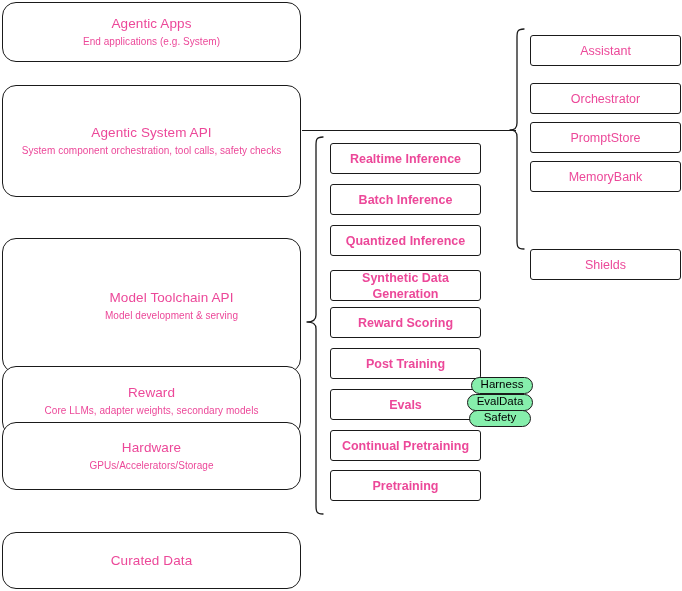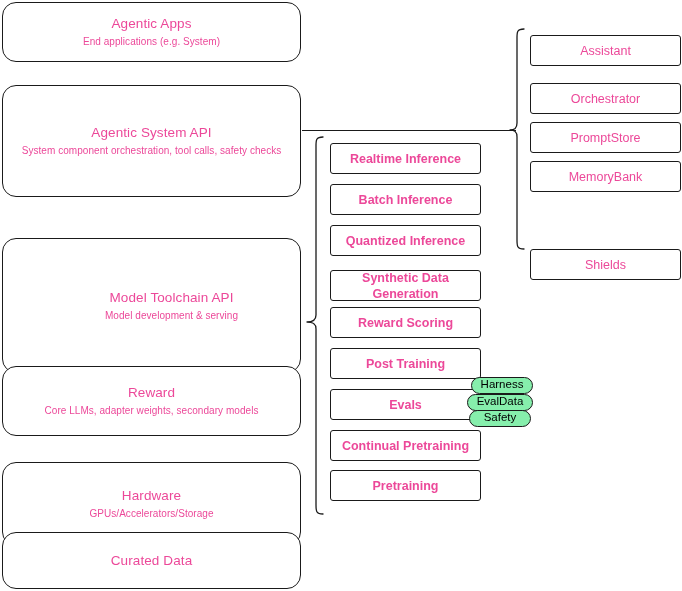--- a/index.html
+++ b/index.html
@@ -104,21 +104,21 @@
   <div class="node layer" style="top:238px;height:135px;padding-left:40px;">
     <div class="title">Model Toolchain API</div>
     <div class="subtitle">Model development &amp; serving</div>
   </div>
 
   <div class="node layer" style="top:366px;height:70px;">
     <div class="title">Reward</div>
     <div class="subtitle">Core LLMs, adapter weights, secondary models</div>
   </div>
 
-  <div class="node layer" style="top:462px;height:84px;">
+  <div class="node layer" style="top:422px;height:68px;">
     <div class="title">Hardware</div>
     <div class="subtitle">GPUs/Accelerators/Storage</div>
   </div>
 
   <div class="node layer" style="top:532px;height:57px;">
     <div class="title">Curated Data</div>
   </div>
 
   <div class="connector" style="left:302px;top:130px;width:214px;"></div>
 

